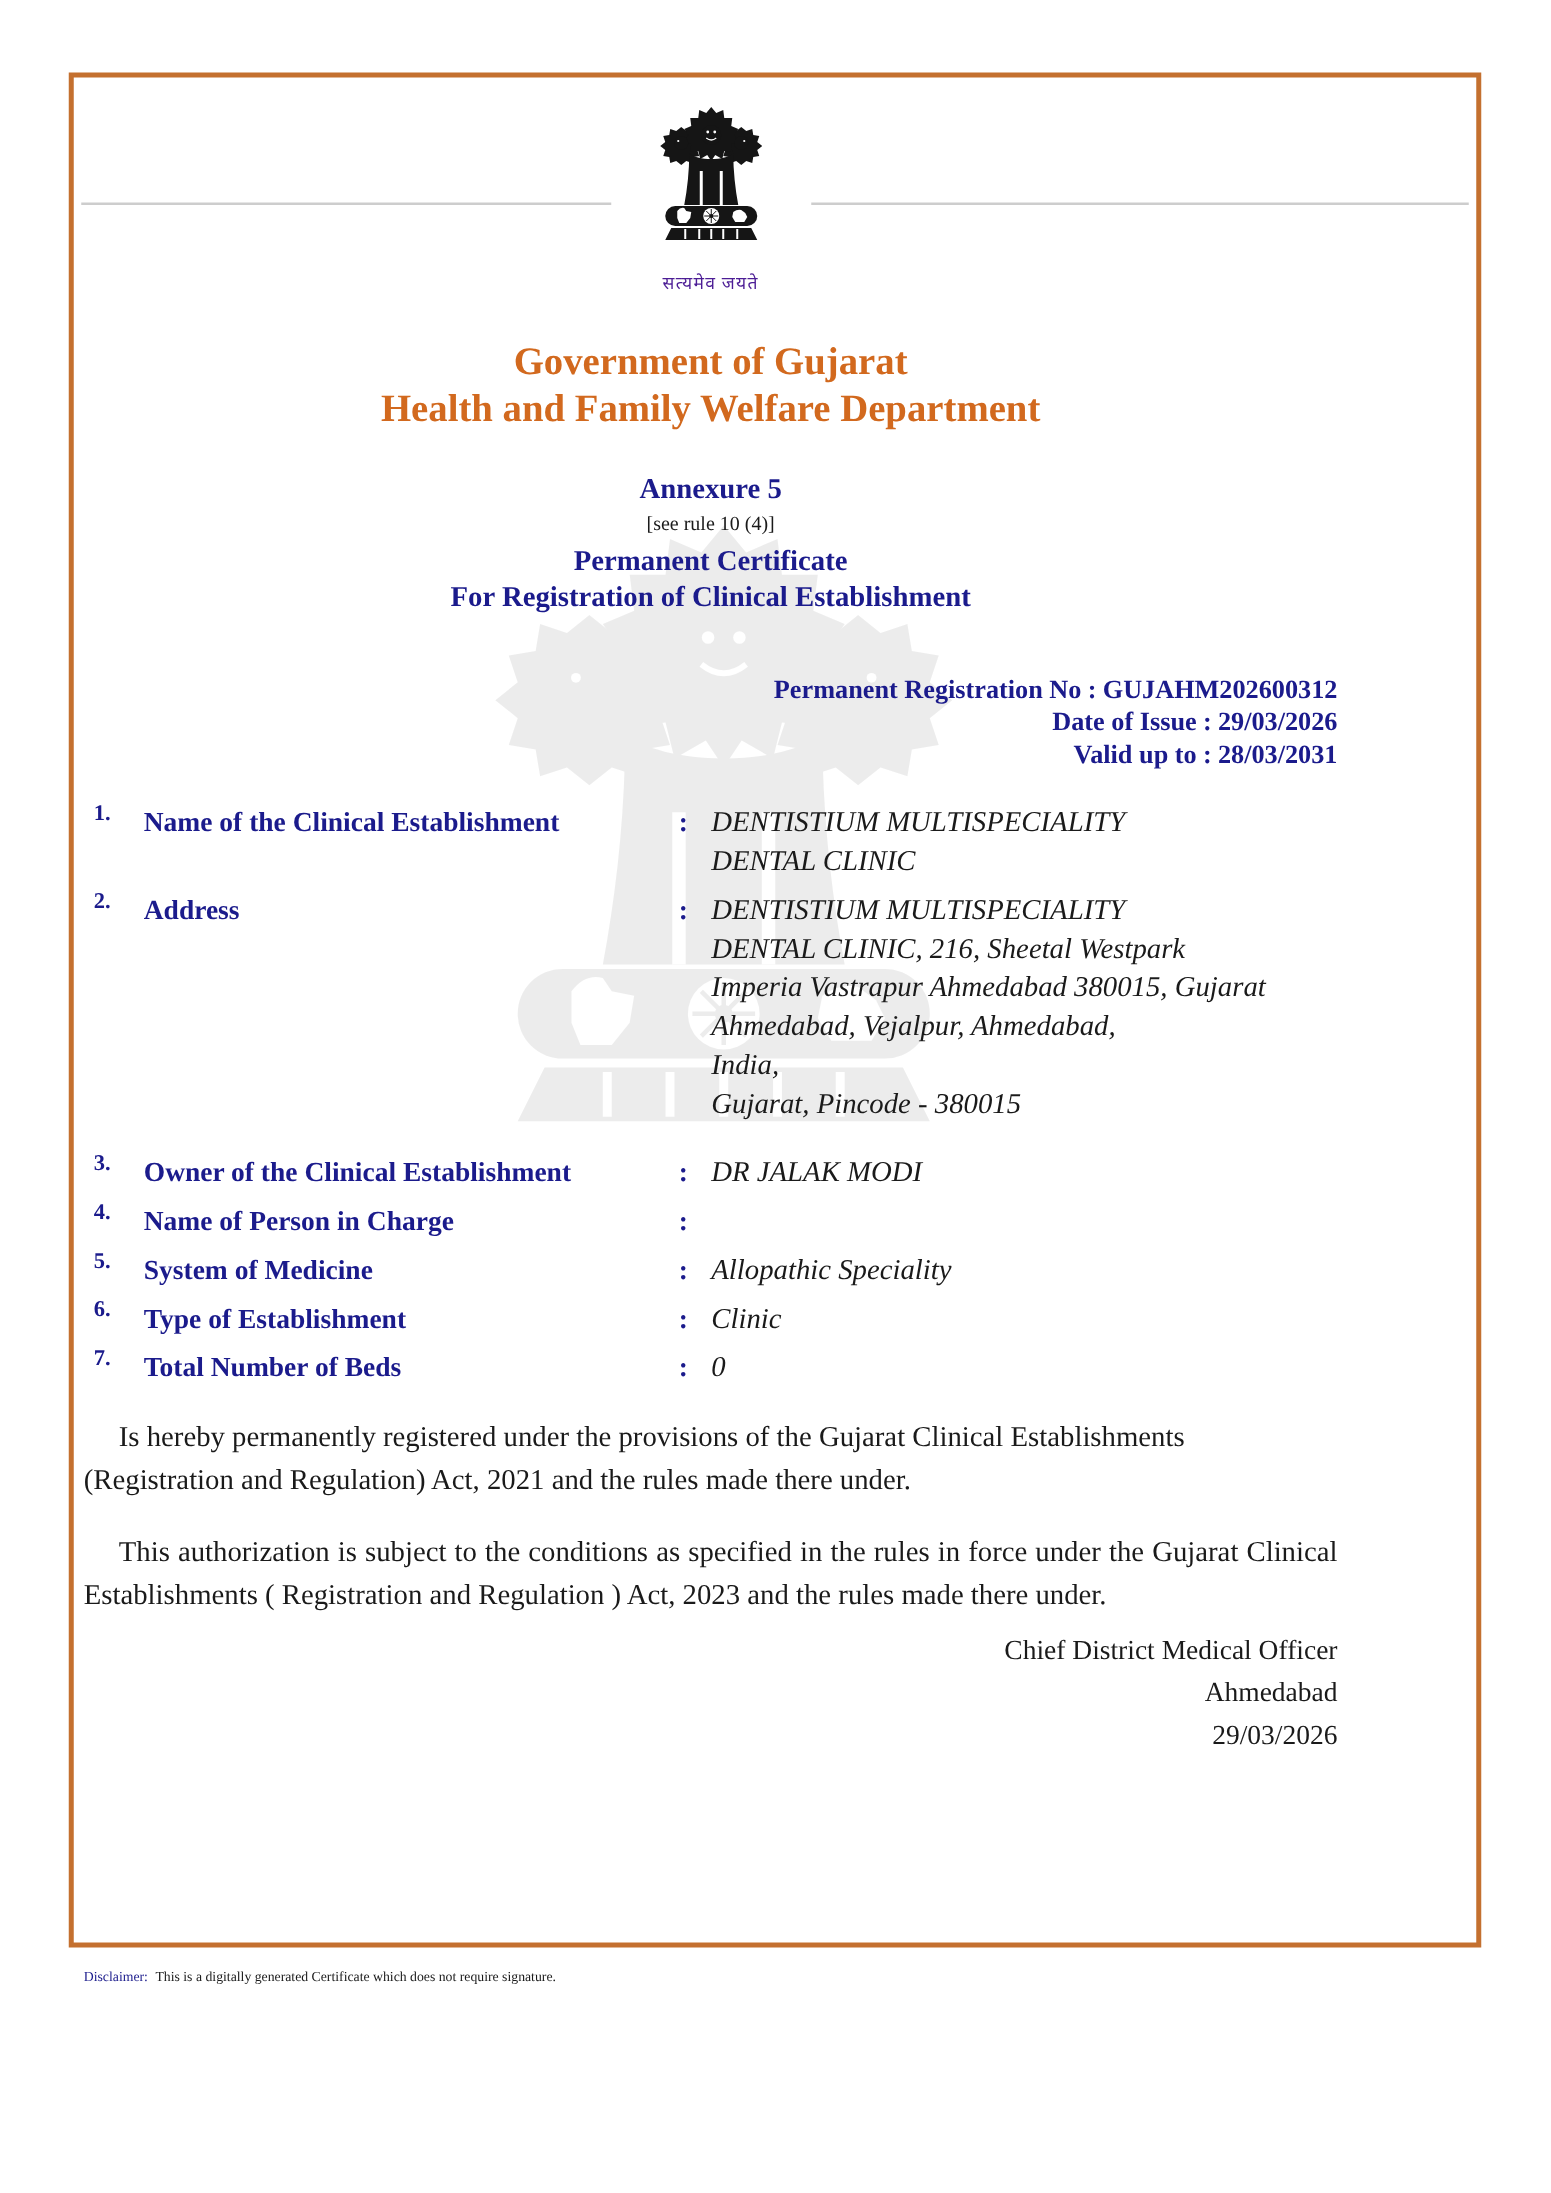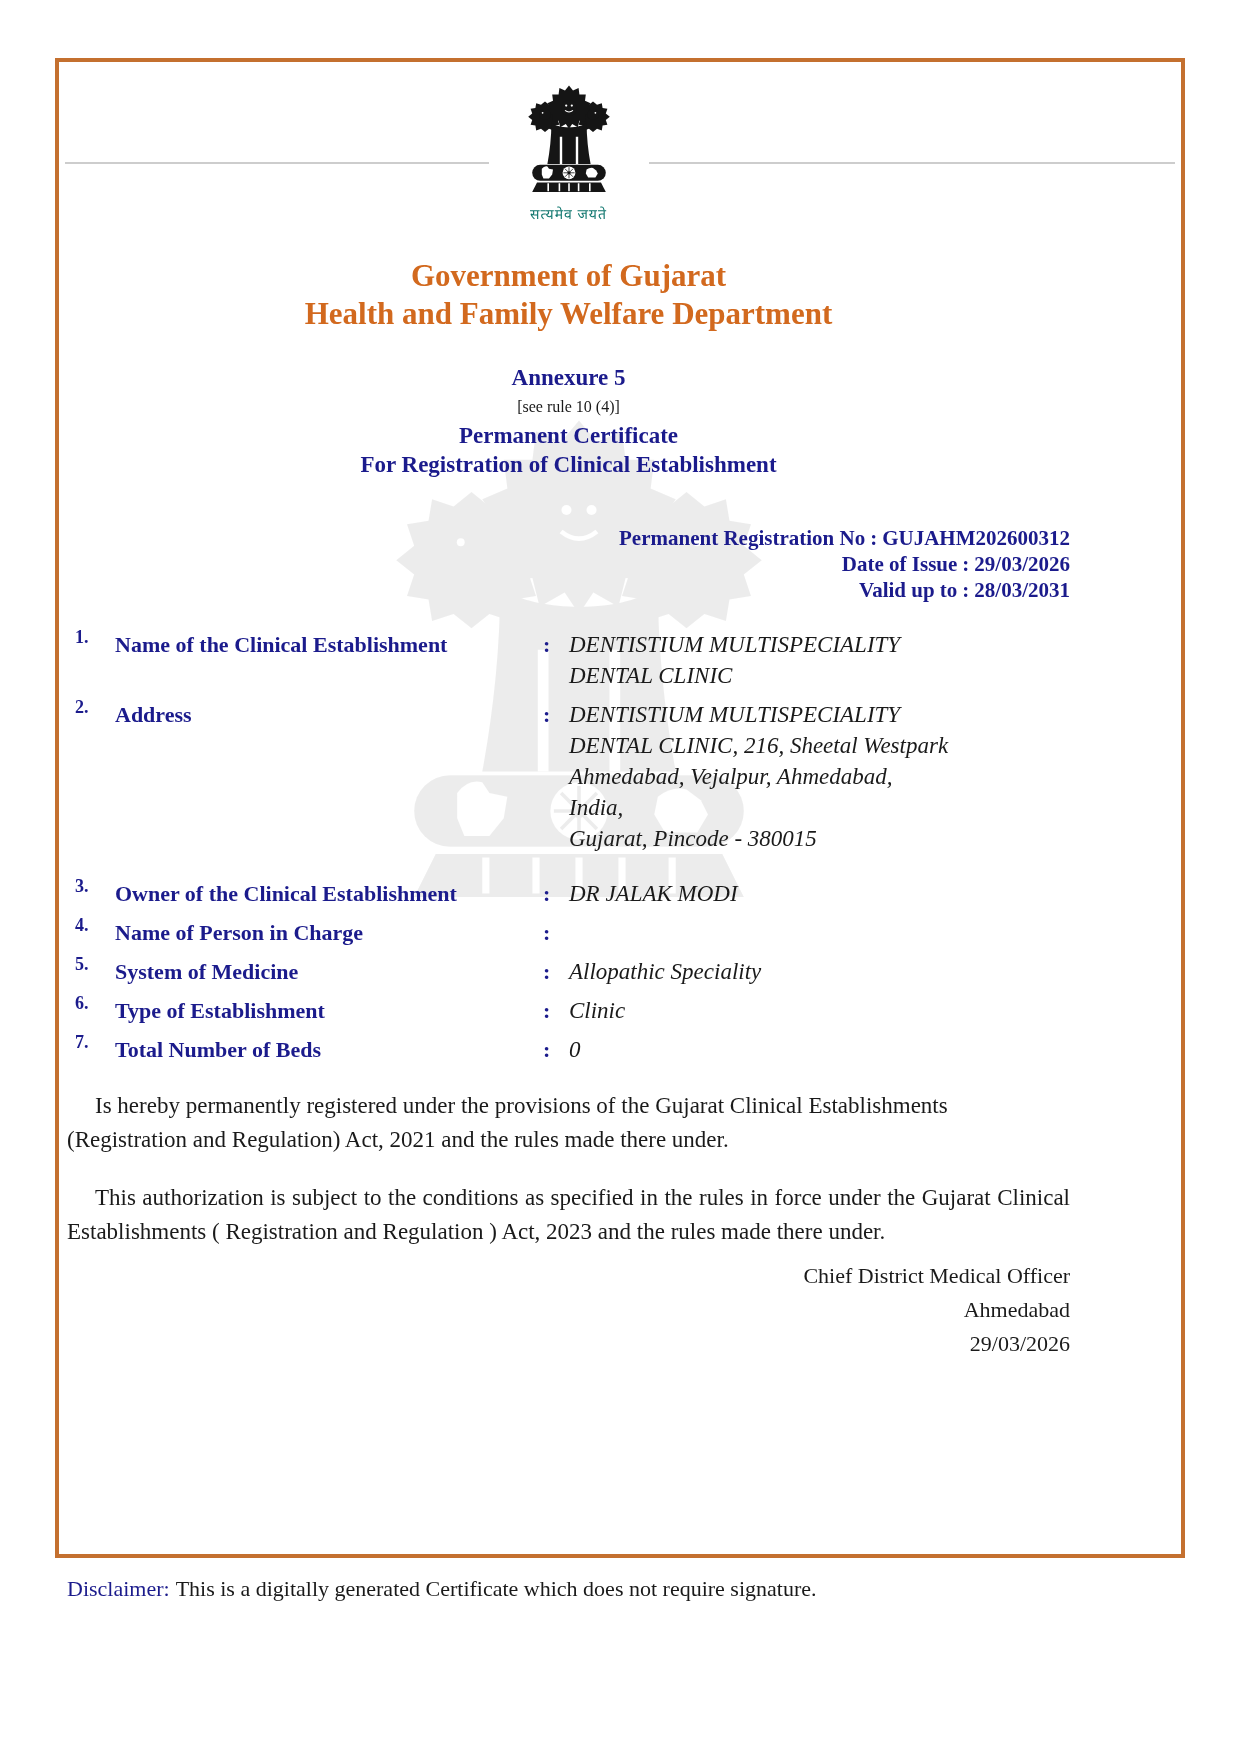--- a/index.html
+++ b/index.html
@@ -16,40 +16,40 @@
   }
   .frame{
     position:absolute;left:55px;top:58px;width:1130px;height:1500px;
     border:4px solid var(--border-orange);background:#fff;
   }
   .hline{position:absolute;left:6px;right:6px;top:100px;height:2px;background:#cdcdcd;z-index:0;}
   .watermark{position:absolute;left:305px;top:350px;width:430px;height:540px;opacity:.075;z-index:0;}
   .content{position:relative;z-index:1;margin-left:8px;width:1003px;}
   .emblem-wrap{width:160px;margin:22px auto 0;text-align:center;background:#fff;position:relative;z-index:2;}
   .emblem{width:96px;height:120px;display:block;margin:0 auto;}
-  .motto{font-size:14px;color:#0f766e;margin-top:0;letter-spacing:1px;}
+  .motto{font-size:14px;color:#4c1d95;margin-top:12px;letter-spacing:1px;}
   .orange-title{color:var(--accent-orange);font-weight:bold;font-size:31px;line-height:38px;text-align:center;}
   .t1{margin-top:34px;}
   .annexure-block{margin-top:30px;text-align:center;}
   .annexure-block div{line-height:29px;}
   .navy-h{color:var(--heading-navy);font-weight:bold;font-size:23px;}
   .rule-ref{color:var(--body-black);font-size:16px;}
   .regblock{margin-top:46px;text-align:right;color:var(--heading-navy);font-weight:bold;font-size:21px;line-height:26px;}
   .regblock .sep{padding:0 5px;}
   .fields{margin-top:26px;}
   .frow{display:grid;grid-template-columns:40px 428px 26px 1fr;align-items:start;margin:0 0 8px 8px;}
   .frow.gap{margin-top:24px;}
   .fnum{color:var(--heading-navy);font-weight:bold;font-size:18px;position:relative;top:-2px;}
   .flabel{color:var(--heading-navy);font-weight:bold;font-size:22px;line-height:31px;}
   .fcolon{color:var(--heading-navy);font-weight:bold;font-size:22px;line-height:31px;}
   .fvalue{font-size:23px;line-height:31px;color:var(--body-black);font-style:italic;}
   .para{margin:24px 0 0 0;font-size:23px;line-height:34px;text-indent:28px;}
   .para.justified{text-align:justify;}
   .sig{margin-top:10px;text-align:right;font-size:22px;line-height:34px;}
-  .disclaimer{position:absolute;left:67px;top:1576px;font-size:22px;}
+  .disclaimer{position:absolute;left:67px;top:1576px;font-size:11px;}
   .dlabel{color:var(--heading-navy);padding-right:6px;}
 </style>
 </head>
 <body>
 
 <svg width="0" height="0" style="position:absolute" aria-hidden="true">
   <defs>
     <symbol id="ashoka" viewBox="0 0 120 150">
       <g fill="#151515">
         <path d="M30 22 l5 4 6-2 1 6 6 1-2 6 5 4-5 4 2 6-6 1-1 6-6-2-5 4-5-4-6 2-1-6-6-1 2-6-5-4 5-4-2-6 6-1 1-6 6 2z"></path>
@@ -129,20 +129,21 @@
         </div>
       </div>
 
       <div class="frow">
         <span class="fnum">2.</span>
         <span class="flabel">Address</span>
         <span class="fcolon">:</span>
         <div class="fvalue">
           <div>DENTISTIUM MULTISPECIALITY</div>
           <div>DENTAL CLINIC, 216, Sheetal Westpark</div>
+          <div>Imperia Vastrapur Ahmedabad 380015, Gujarat</div>
           <div>Ahmedabad, Vejalpur, Ahmedabad,</div>
           <div>India,</div>
           <div>Gujarat, Pincode - 380015</div>
         </div>
       </div>
 
       <div class="frow gap">
         <span class="fnum">3.</span>
         <span class="flabel">Owner of the Clinical Establishment</span>
         <span class="fcolon">:</span>

